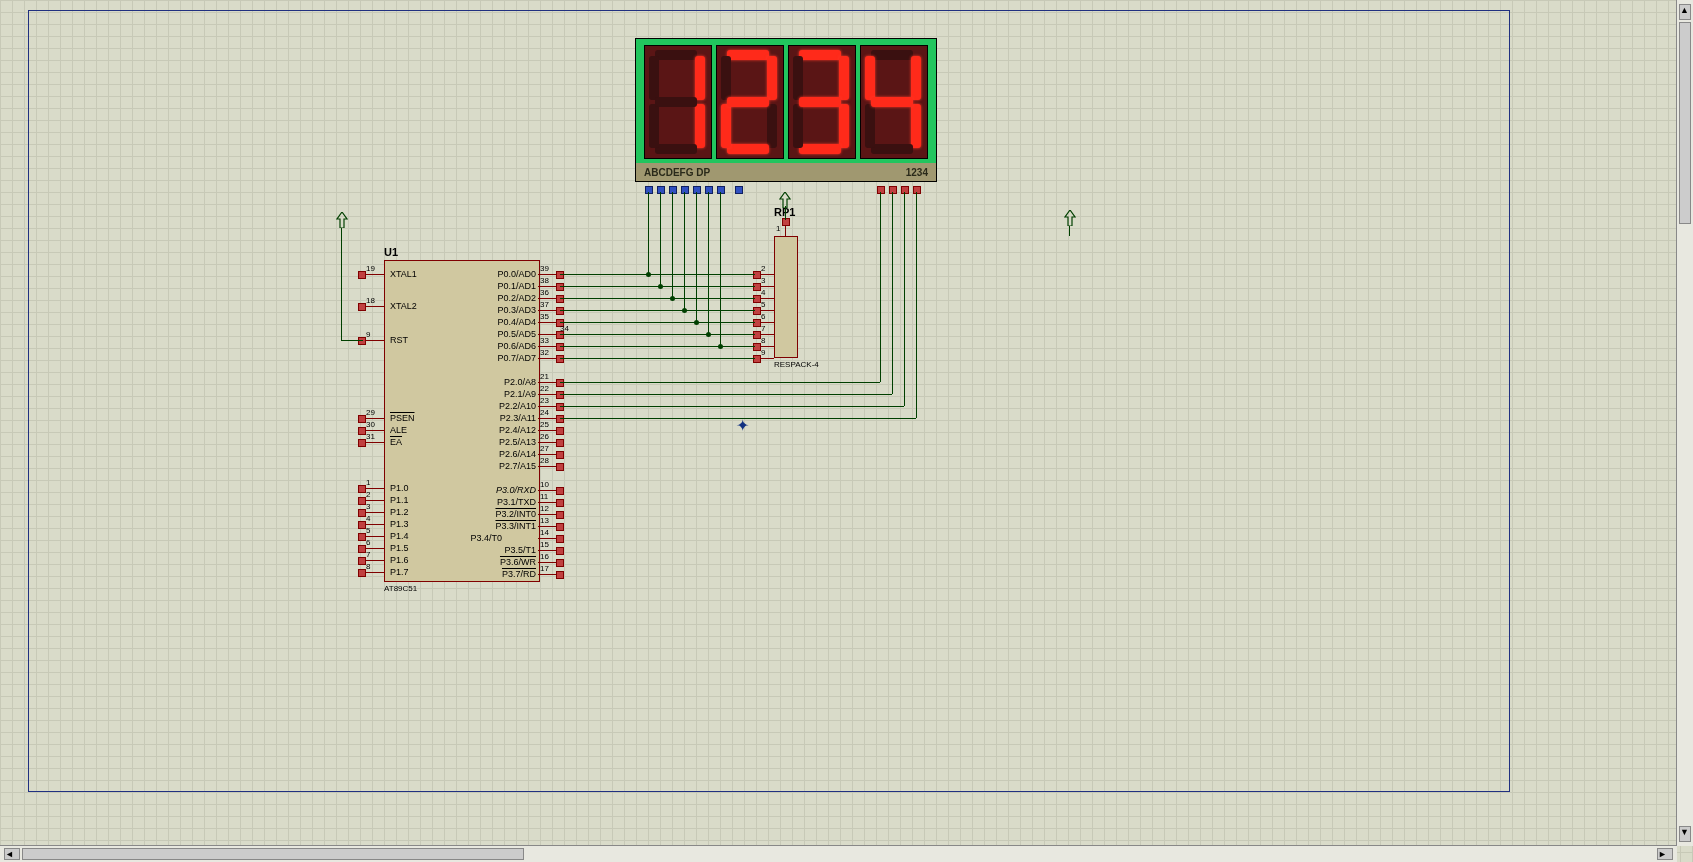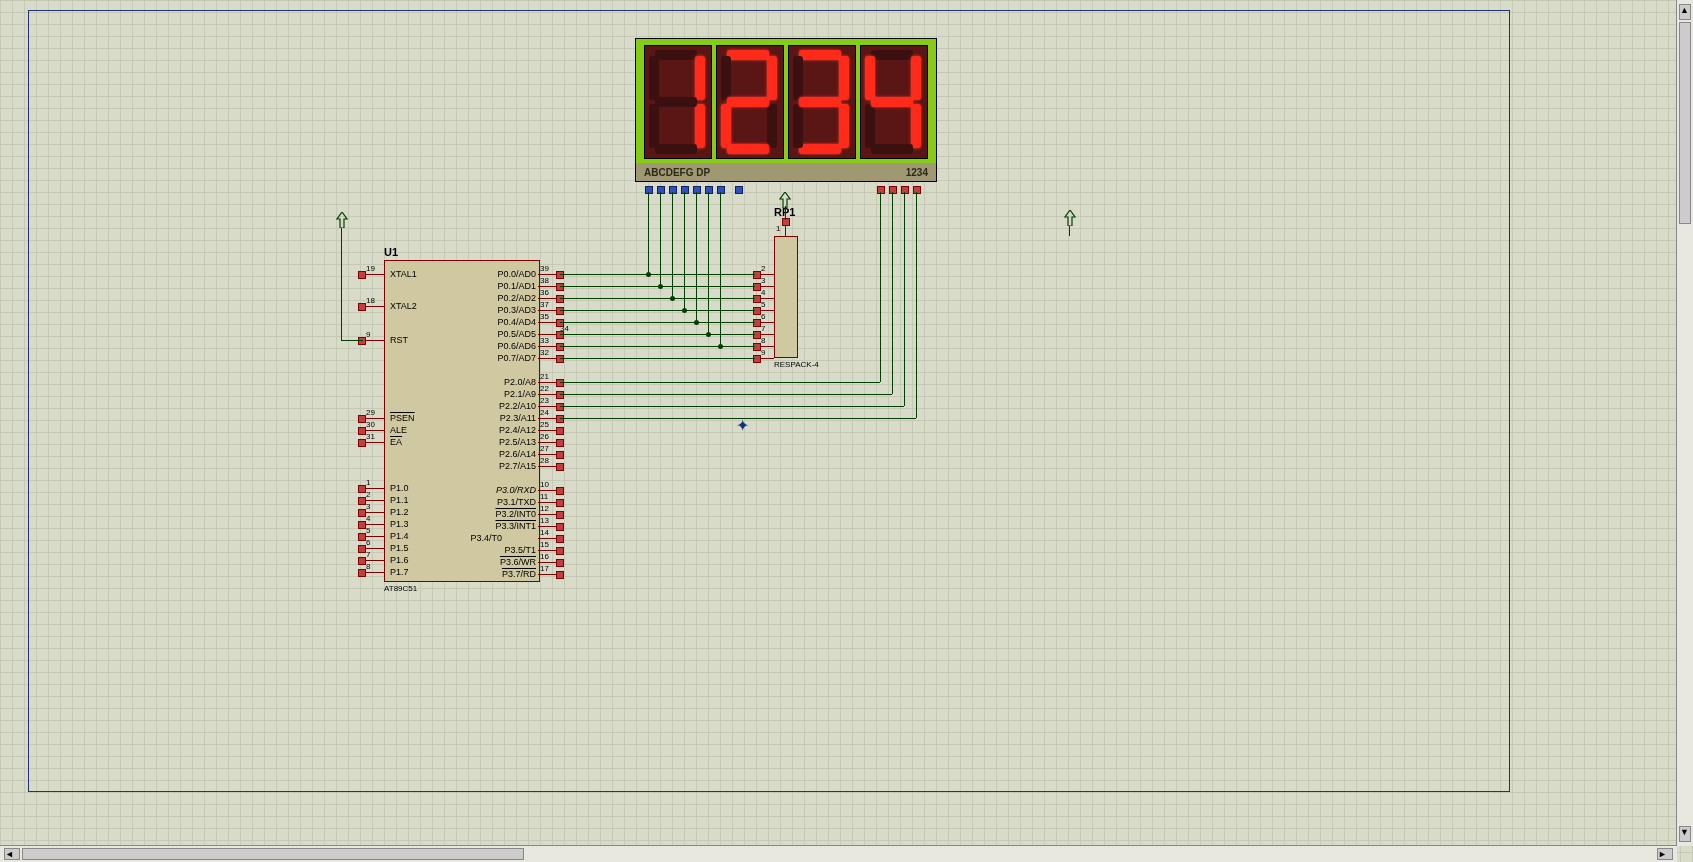--- a/index.html
+++ b/index.html
@@ -52,21 +52,21 @@
   .pindot.red { background:#c04040; border:1px solid #7f0000; }
   .pindot.blue { background:#3050c0; border:1px solid #102060; }
   
   .wire { position:absolute; background:#004000; }
   .wire.h { height:1px; }
   .wire.v { width:1px; }
   .junction { position:absolute; width:5px; height:5px; border-radius:50%; background:#004000; }
   
   .display {
     position:absolute;
-    background:#84cc16;
+    background:#22c55e;
     border:1px solid #000;
   }
   .display-label-bar {
     position:absolute; bottom:0; left:0; right:0; height:18px;
     background:#a09870; display:flex; justify-content:space-between;
     padding:0 8px; align-items:center; font-size:10px; font-weight:bold; color:#2a2a1a;
   }
   .digit-well { position:absolute; background:#5a1515; border:1px solid #000; }
   
   .seg { position:absolute; background:#3a1010; }

